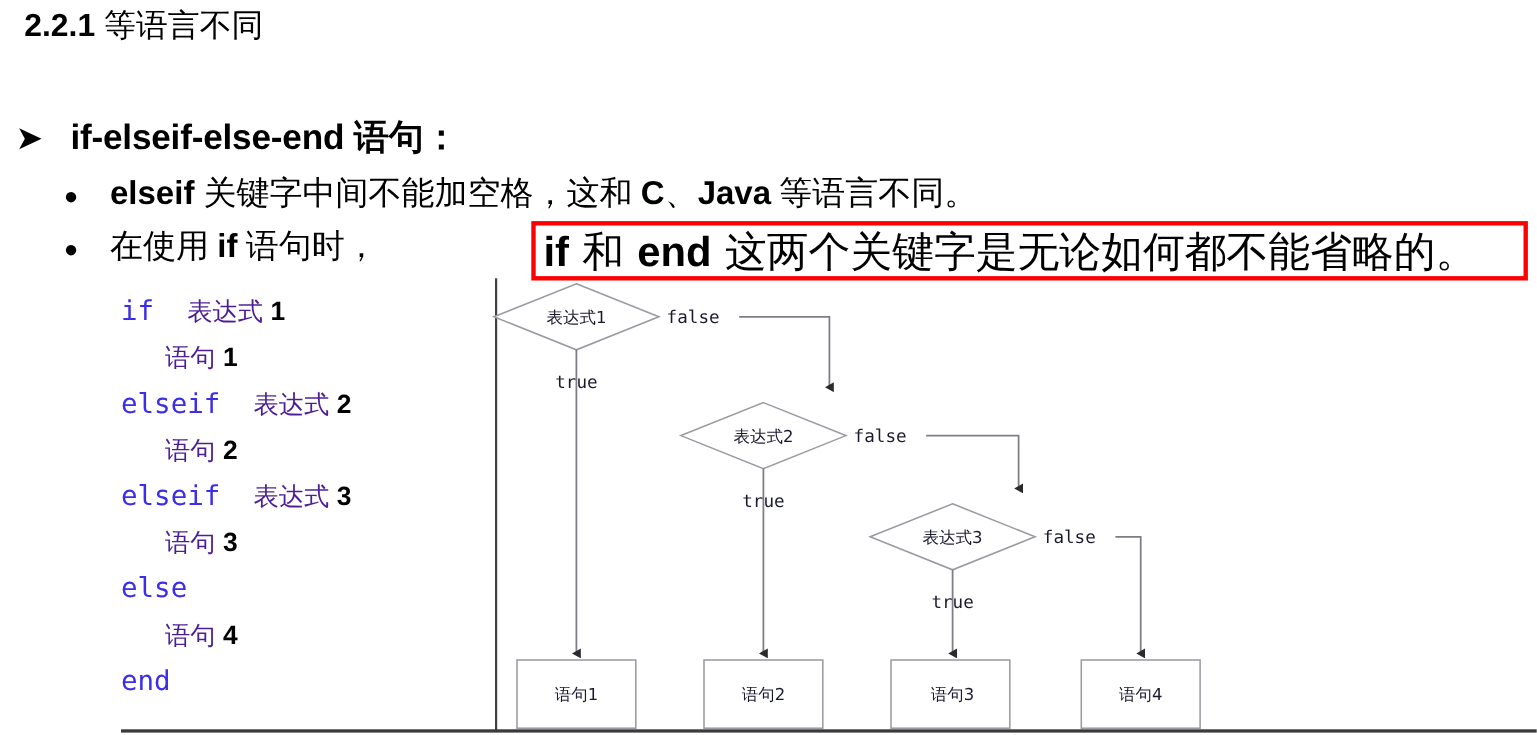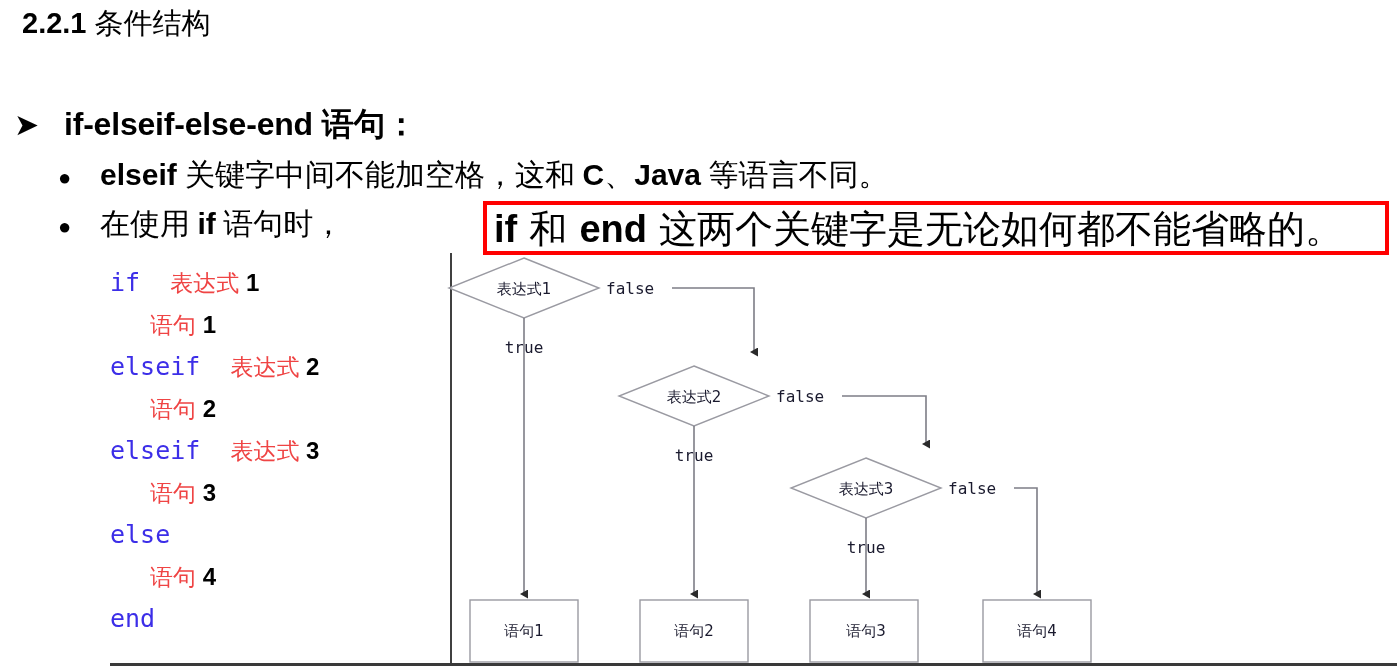--- a/index.html
+++ b/index.html
@@ -126,21 +126,21 @@
     left: 110px;
     top: 262px;
     font-family: "DejaVu Sans Mono", "Liberation Mono", monospace;
     font-size: 25px;
     line-height: 42px;
     white-space: pre;
   }
   .code .kw { color: #3c2ee8; }
   .code .cn {
     font-family: "DejaVu Sans", "Liberation Sans", sans-serif;
-    color: #ef4444;
+    color: #4c1d95;
     font-size: 23px;
   }
   .code .num {
     font-family: "Liberation Sans", sans-serif;
     font-weight: 700;
     color: #000;
     font-size: 24px;
   }
   .code-line { height: 42px; }
   .indent { display: inline-block; width: 40px; }
@@ -172,21 +172,21 @@
   .fc-line {
     stroke: #7d7d86;
     stroke-width: 1.6;
     fill: none;
   }
 </style>
 </head>
 <body>
 
 <div class="slide-title">
-  <span>2.2.1</span><span>&nbsp;</span><span class="cjk">条件结构</span>
+  <span>2.2.1</span><span>&nbsp;</span><span class="cjk">等语言不同</span>
 </div>
 
 <div class="bullet-l1">
   <span class="marker">➤</span>
   <span class="txt"><span>if-elseif-else-end</span><span>&nbsp;</span><span class="cjk">语句：</span></span>
 </div>
 
 <div class="bullet-l2" id="bullet-2a">
   <span class="dot">●</span>
   <span><span class="latin">elseif </span><span class="cjk">关键字中间不能加空格，这和 </span><span class="latin">C</span><span class="cjk">、</span><span class="latin">Java</span><span class="cjk"> 等语言不同。</span></span>

